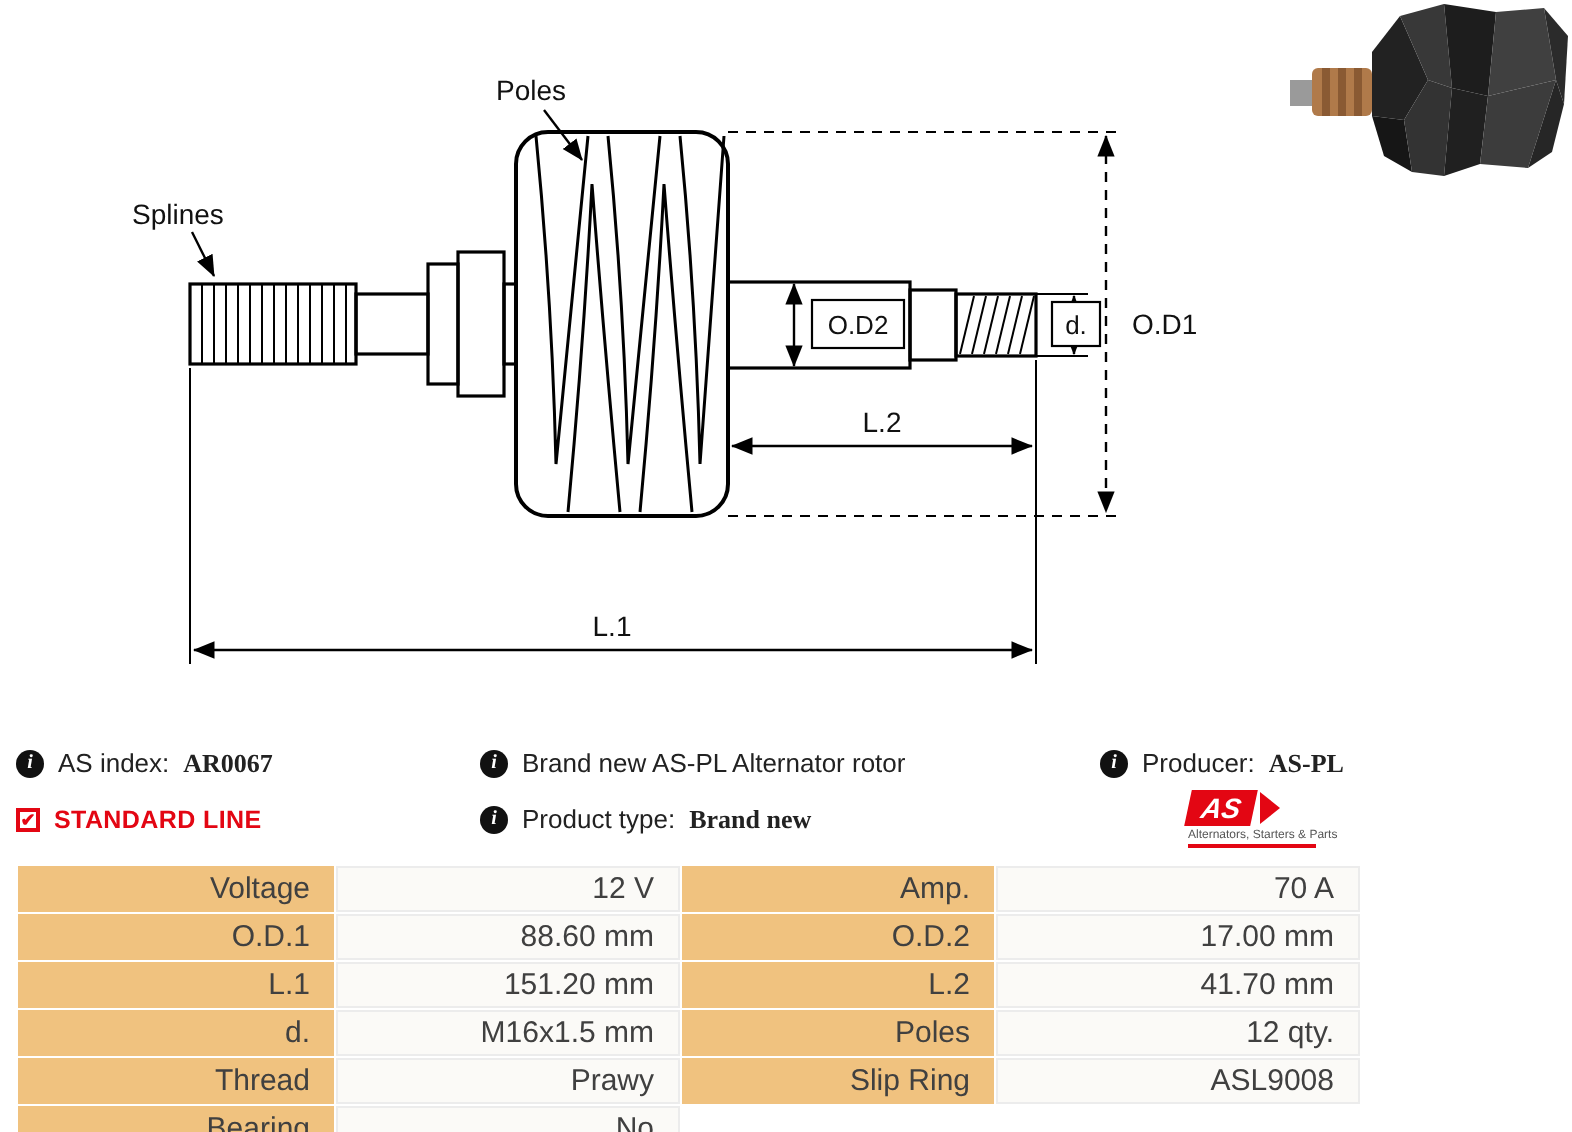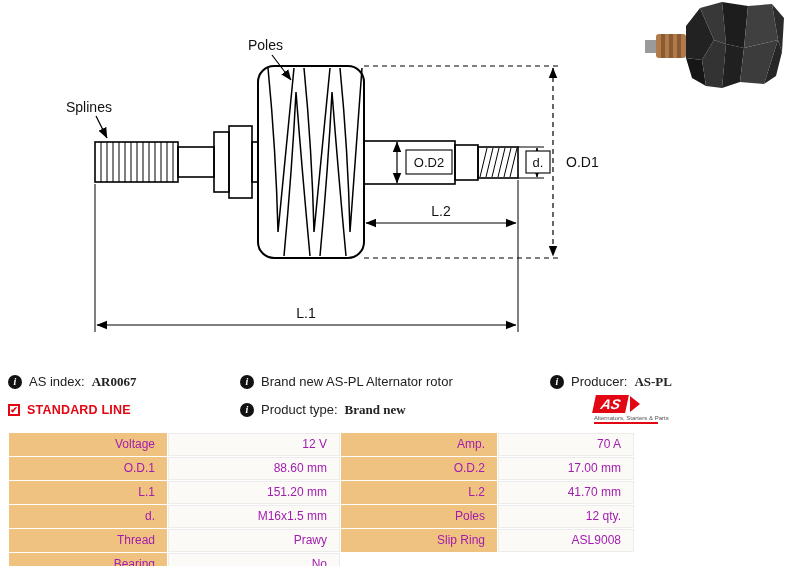--- a/index.html
+++ b/index.html
@@ -48,26 +48,26 @@
   }
   .logo-caption { font-size:6px; color:#555; margin-top:2px; }
   .logo-bar { width:64px; height:2px; background:var(--accent-red,#e30613); margin-top:1px; }
 
   
   .spec-table {
     position:absolute; top:432px; left:8px;
     border-collapse:separate; border-spacing:1px;
   }
   .spec-table td {
-    height:21px; font-size:12px; line-height:21px;
-    padding:0 12px 0 8px; text-align:right; vertical-align:middle; color:#a21caf;
+    height:21px; font-size:15px; line-height:21px;
+    padding:0 12px 0 8px; text-align:right; vertical-align:middle; color:#404040;
   }
   td.lbl { background:var(--label-cell-bg,#f0c27f); }
   td.val { background:var(--value-cell-bg,#fbfaf7); border:1px solid #ececec; }
-  td.c1 { width:158px; } td.c2 { width:172px;margin-left:25px; } td.c3 { width:156px; } td.c4 { width:136px; }
+  td.c1 { width:158px; } td.c2 { width:172px;margin-left:25px; } td.c3 { width:156px; } td.c4 { width:182px; }
   td.blank { background:transparent; border-color:transparent; }
 </style>
 </head>
 <body>
 
 <div class="page">
 
   <div class="diagram-area">
     <svg width="786" height="362" viewBox="0 0 786 362">
       <defs>

